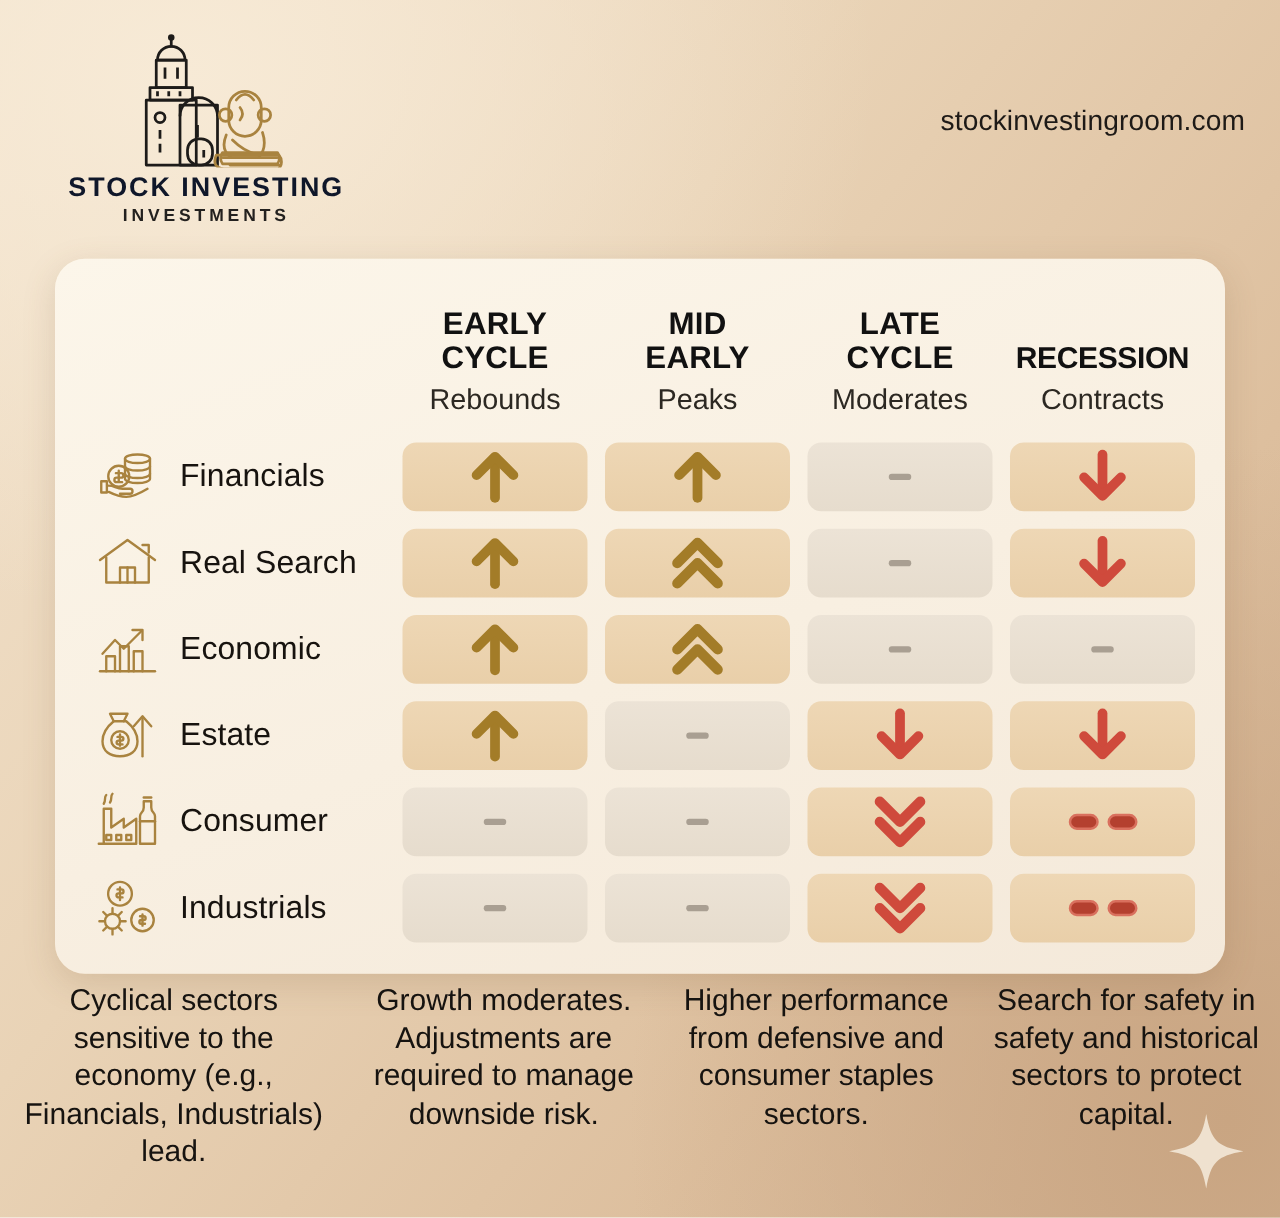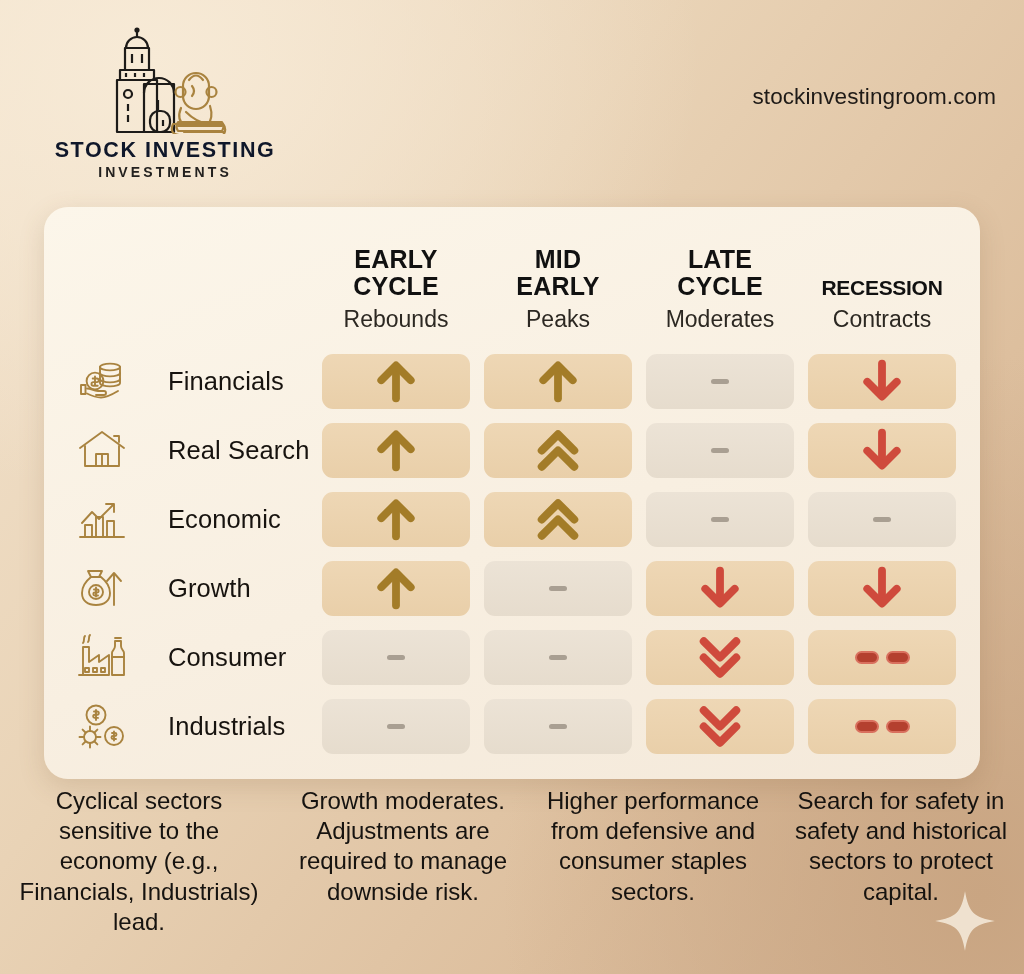--- a/index.html
+++ b/index.html
@@ -32,34 +32,34 @@
     position: absolute; left: 44px; top: 207px;
     width: 936px; height: 572px;
     background: linear-gradient(160deg, #fcf6ea 0%, #f8efe1 55%, #f4e9da 100%);
     border-radius: 24px;
     box-shadow: 0 8px 26px rgba(120, 88, 54, .18);
   }
 
   .grid-row { display: flex; align-items: center; }
 
   
-  .rowhead { width: 278px; display: flex; align-items: center; padding-left: 30px; gap: 24px; }
+  .rowhead { width: 278px; display: flex; align-items: center; padding-left: 30px; }
   .cellcol { width: 148px; margin-right: 14px; display: flex; justify-content: center; }
   .cellcol:last-child { margin-right: 0; }
 
   
   #col-headers { padding-top: 39px; align-items: flex-end; }
   .col-head { text-align: center; width: 148px; margin-right: 14px; }
   .col-head:last-child { margin-right: 0; }
   .col-head .ch-name {
     font-size: 25px; font-weight: 700; color: #111; line-height: 1.08;
     letter-spacing: .2px; white-space: pre-line;
   }
   .col-head .ch-sub { font-size: 23px; color: #2c2822; margin-top: 6px; }
-  .col-head.wide .ch-name { font-size: 21px; letter-spacing: -.3px; }
+  .col-head.wide .ch-name { font-size: 24px; letter-spacing: -.3px; }
 
   
   #rows { margin-top: 14px; }
   .sector-row { height: 68px; margin-bottom: 1px; }
   .sector-icon { width: 56px; height: 48px; flex: none; }
   .sector-label {
     font-size: 25.5px; color: #17130f; margin-left: 14px; letter-spacing: .1px;
   }
 
   .cell {
@@ -294,21 +294,21 @@
       <div class="grid-row sector-row">
         <div class="rowhead">
           <span class="sector-icon"><svg viewBox="0 0 56 48" width="56" height="48" fill="none" stroke="#a9833f" stroke-width="1.9" stroke-linecap="round" stroke-linejoin="round">
               <path d="M17 13c-5 4-9 10-9 16 0 8 6 12 14 12s14-4 14-12c0-6-4-12-9-16z"></path>
               <path d="M17 13l-3-6h14l-3 6"></path>
               <circle cx="22" cy="28" r="7"></circle>
               <path d="M22 23.5v9M20 25.5h3.2a1.5 1.5 0 010 3h-2.4a1.5 1.5 0 000 3H24"></path>
               <path d="M40 41V10"></path>
               <path d="M33 17l7-8 7 8"></path>
             </svg></span>
-          <span class="sector-label">Growth</span>
+          <span class="sector-label">Estate</span>
         </div>
         <div class="cellcol">
           <div class="cell pos">
             <svg viewBox="0 0 60 52" width="52" height="46" fill="none" stroke="#a37c28" stroke-width="9" stroke-linecap="round" stroke-linejoin="round">
               <path d="M30 46V12"></path>
               <path d="M13 25 30 8l17 17"></path>
             </svg>
           </div>
         </div>
         <div class="cellcol">

